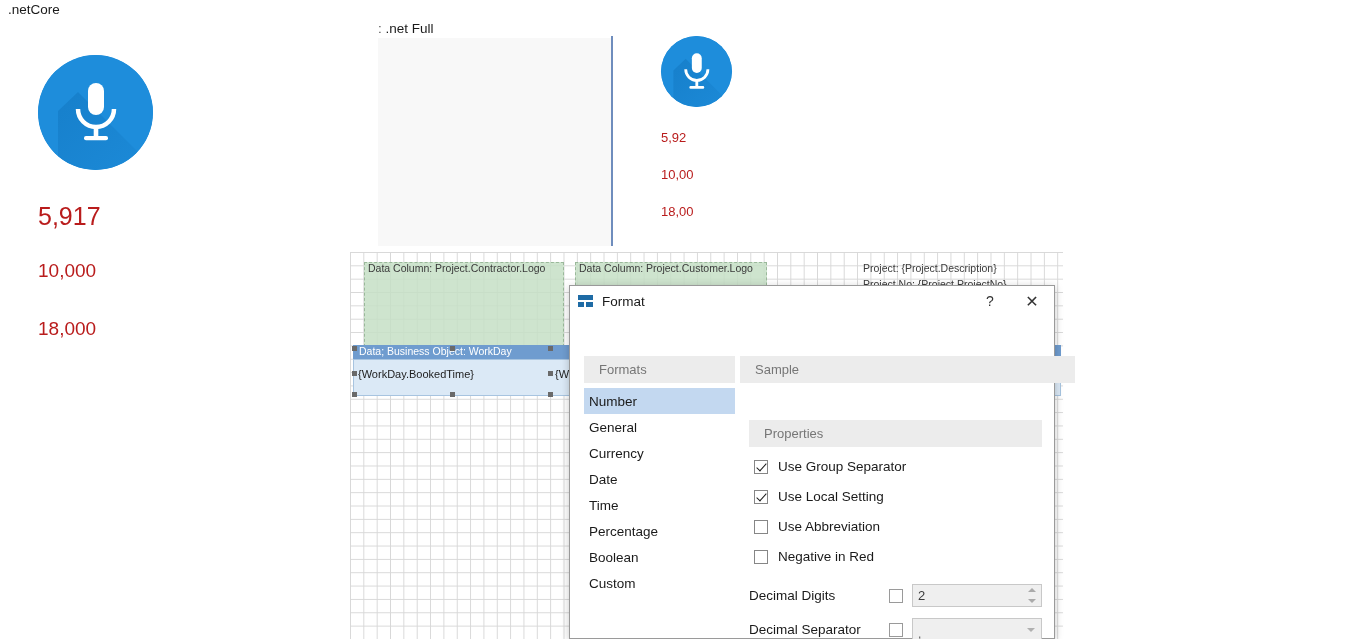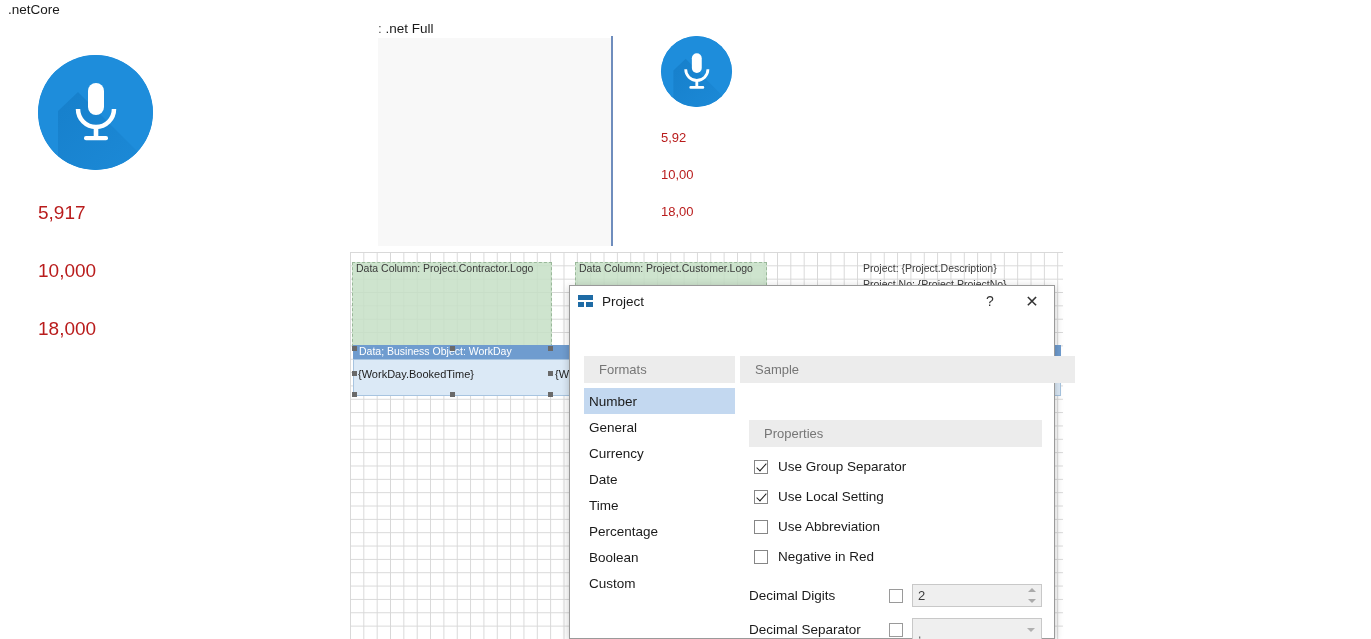--- a/index.html
+++ b/index.html
@@ -244,21 +244,21 @@
       </g>
       <g fill="#ffffff">
         <rect x="50" y="28" width="16" height="32" rx="8"></rect>
         <path d="M40 54 a18 18 0 0 0 36 0" fill="none" stroke="#ffffff" stroke-width="4.5"></path>
         <rect x="55.7" y="70" width="4.6" height="12"></rect>
         <rect x="46" y="81" width="24" height="4.3" rx="2"></rect>
       </g>
     </svg>
   </div>
 
-  <div class="num-line" style="left:38px; top:202px; font-size:19px;">5,917</div>
+  <div class="num-line" style="left:38px; top:202px; font-size:25px;">5,917</div>
   <div class="num-line" style="left:38px; top:260px; font-size:19px;">10,000</div>
   <div class="num-line" style="left:38px; top:318px; font-size:19px;">18,000</div>
 
   <div class="pane-label" style="left:378px; top:21px;"><span style="color:#555;">:</span> <span>.net Full</span></div>
 
   <div class="gray-panel" style="left:378px; top:38px; width:233px; height:208px;"></div>
   <div class="blue-rule" style="left:611px; top:36px; width:2px; height:210px;"></div>
 
   <div class="mic-icon" style="left:661px; top:36px; width:71px; height:71px; background:#1e8ddb;">
     <svg width="71" height="71" viewBox="0 0 115 115">
@@ -284,21 +284,21 @@
     </svg>
   </div>
 
   <div class="num-line" style="left:661px; top:130px; font-size:13px;">5,92</div>
   <div class="num-line" style="left:661px; top:167px; font-size:13px;">10,00</div>
   <div class="num-line" style="left:661px; top:204px; font-size:13px;">18,00</div>
 
   <div id="designer">
     <div class="grid-bg"></div>
 
-    <div class="band band-green" style="left:2px; top:10px; width:200px; height:85px;">
+    <div class="band band-green" style="left:14px; top:10px; width:200px; height:85px;">
       <span class="band-cap">Data Column: Project.Contractor.Logo</span>
     </div>
 
     <div class="band band-green" style="left:225px; top:10px; width:192px; height:85px;">
       <span class="band-cap">Data Column: Project.Customer.Logo</span>
     </div>
 
     <div class="hdr-text" style="left:513px; top:10px;">Project:  {Project.Description}</div>
     <div class="hdr-text" style="left:513px; top:26px;">Project No: {Project.ProjectNo}</div>
 
@@ -319,21 +319,21 @@
   </div>
 
   <div id="format-dialog">
 
     <div class="dlg-title-bar">
       <span class="fmt-icon">
         <i class="b1"></i>
           <i class="b2"></i>
           <i class="b3"></i>
       </span>
-      <span class="dlg-title">Project</span>
+      <span class="dlg-title">Format</span>
       <span class="dlg-btn dlg-help">?</span>
       <span class="dlg-btn dlg-close">✕</span>
     </div>
 
     <div class="dlg-body">
 
       <div class="section-hdr" style="left:14px; top:40px; width:151px; height:27px;">Formats</div>
 
       <div class="fmt-list">
         <div class="fmt-item selected">

